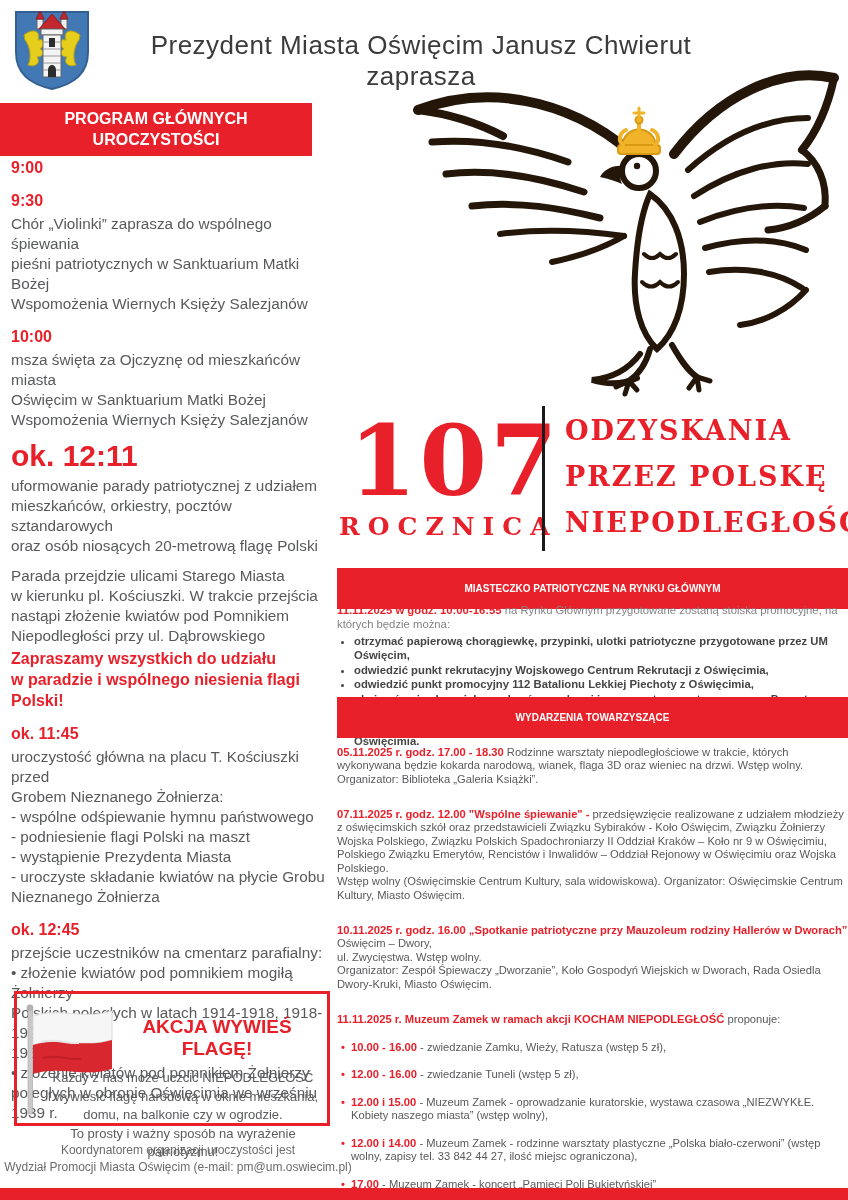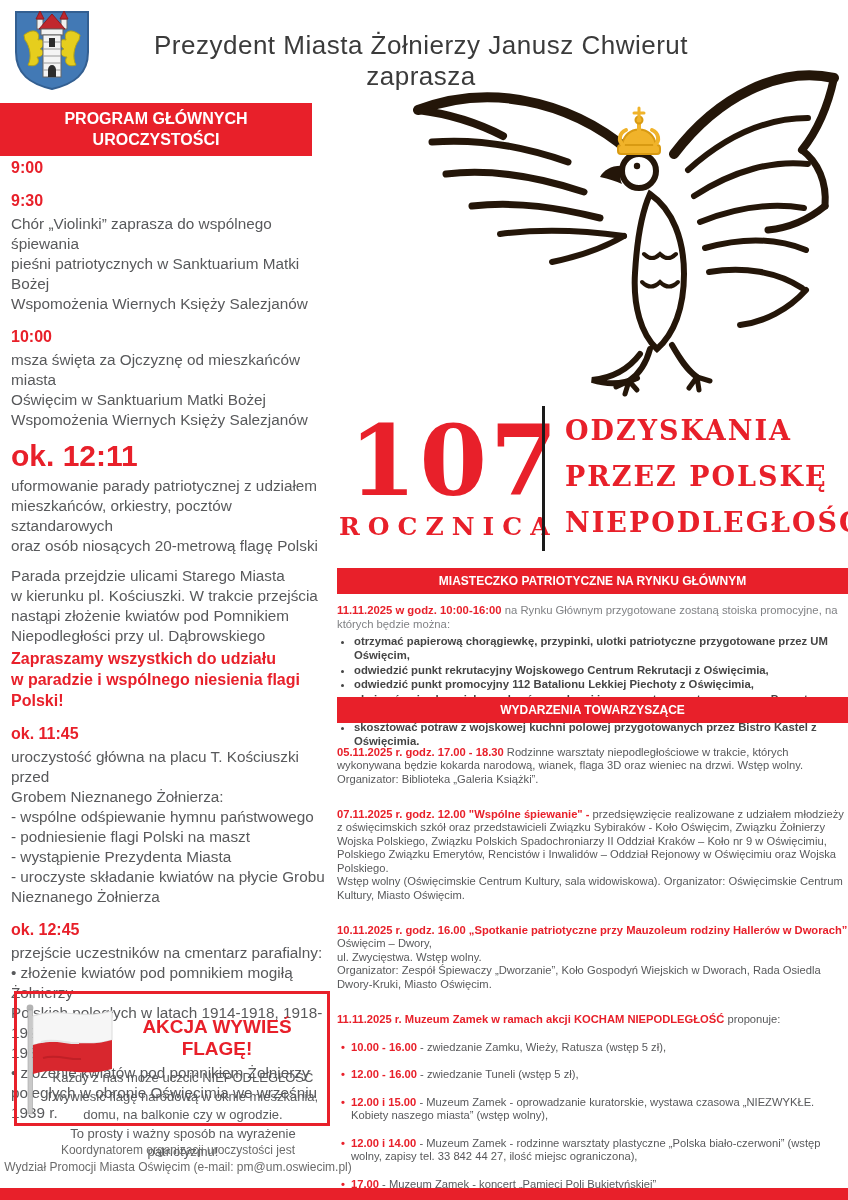--- a/index.html
+++ b/index.html
@@ -37,21 +37,21 @@
   .anniv{ position:absolute; left:337px; top:420px; width:511px; height:145px; color:var(--red);
           font-family:"DejaVu Serif","Liberation Serif",serif; }
   .anniv-number{ position:absolute; left:12px; top:-16px; font-size:97px; font-weight:bold; letter-spacing:3px; }
   .anniv-word{ position:absolute; left:2px; top:92px; font-size:25px; font-weight:bold; letter-spacing:8px; }
   .anniv-divider{ position:absolute; left:205px; top:-14px; width:3px; height:145px; background:#1a1a1a; }
   .anniv-right{ position:absolute; left:228px; top:-12px; font-size:27px; font-weight:bold;
                 letter-spacing:2px; line-height:46px; }
 
   
   .banner{ position:absolute; left:337px; width:511px; background:var(--red); color:#fff;
-           font-weight:bold; font-size:12px; text-align:center; padding:6px 0; }
+           font-weight:bold; font-size:10px; text-align:center; padding:15px 0; }
   .banner.b1{ top:568px; } .banner.b2{ top:697px; }
   .miasteczko{ position:absolute; left:337px; top:603px; width:511px; font-size:11.3px; line-height:14px; }
   .lead{ color:var(--red); font-weight:bold; }
   .m-intro .rest{ color:#808285; }
   .m-list{ margin:3px 0 0 0; padding-left:17px; }
   .m-list li{ margin-bottom:.5px; color:#454545; font-weight:600; }
   .events{ position:absolute; left:337px; top:732px; width:511px; font-size:11.2px; line-height:13.5px; }
   .event{ margin-bottom:8px; }
   .event ul{ margin:1px 0 0 0; padding-left:14px; list-style:none; }
   .event li{ position:relative; margin-bottom:.5px; }
@@ -72,21 +72,21 @@
     <path d="M24,11 L28,3 L32,11 Z" fill="#c1272d" stroke="#8e1d22" stroke-width="1"></path>
     <path d="M48,11 L52,3 L56,11 Z" fill="#c1272d" stroke="#8e1d22" stroke-width="1"></path>
     <path d="M27,21 L40,6 L53,21 Z" fill="#c1272d" stroke="#8e1d22" stroke-width="1"></path>
     <rect x="29" y="21" width="22" height="6" fill="#f4f4f4" stroke="#666" stroke-width="1"></rect>
     <rect x="31" y="27" width="18" height="42" fill="#f4f4f4" stroke="#666" stroke-width="1"></rect>
     <path d="M31,34 H49 M31,41 H49 M31,48 H49 M31,55 H49 M31,62 H49" stroke="#9a9a9a" stroke-width="1"></path>
     <rect x="37" y="30" width="6" height="9" fill="#2c2c2c"></rect>
     <path d="M36,69 V62 a4,5 0 0 1 8,0 V69 Z" fill="#2c2c2c"></path>
   </svg>
 </div>
-<div class="main-title">Prezydent Miasta Żołnierzy Janusz Chwierut zaprasza</div>
+<div class="main-title">Prezydent Miasta Oświęcim Janusz Chwierut zaprasza</div>
 
 <div class="eagle">
   <svg width="460" height="378" viewBox="0 0 460 378" fill="none" stroke="#241609" stroke-linecap="round">
 
     <path d="M253,104 C196,48 110,22 30,52" stroke-width="10"></path>
     <path d="M30,52 C62,56 88,64 115,78" stroke-width="8"></path>
     <path d="M44,84 C94,80 140,90 180,104" stroke-width="7"></path>
     <path d="M58,116 C108,110 154,120 196,134" stroke-width="7"></path>
     <path d="M84,148 C130,143 172,150 212,160" stroke-width="7"></path>
     <path d="M112,176 C158,170 200,173 236,178" stroke-width="6"></path>
@@ -189,21 +189,21 @@
   <div class="anniv-right">
     <div>ODZYSKANIA</div>
     <div>PRZEZ POLSKĘ</div>
     <div>NIEPODLEGŁOŚCI</div>
   </div>
 </div>
 
 <div class="banner b1">MIASTECZKO PATRIOTYCZNE NA RYNKU GŁÓWNYM</div>
 <div class="miasteczko">
   <div class="m-intro">
-    <span class="lead">11.11.2025 w godz. 10:00-16:00</span><span class="rest"> na Rynku Głównym przygotowane zostaną stoiska promocyjne, na których będzie można:</span>
+    <span class="lead">11.11.2025 w godz. 10:00-16:55</span><span class="rest"> na Rynku Głównym przygotowane zostaną stoiska promocyjne, na których będzie można:</span>
   </div>
   <ul class="m-list">
     <li>otrzymać papierową chorągiewkę, przypinki, ulotki patriotyczne przygotowane przez UM Oświęcim,</li>
     <li>odwiedzić punkt rekrutacyjny Wojskowego Centrum Rekrutacji z Oświęcimia,</li>
     <li>odwiedzić punkt promocyjny 112 Batalionu Lekkiej Piechoty z Oświęcimia,</li>
     <li>obejrzeć pojazdy wojskowe, broń, mundury i inny sprzęt przygotowany przez Prywatne Muzeum Techniki Wojskowej z Rajska,</li>
     <li>skosztować potraw z wojskowej kuchni polowej przygotowanych przez Bistro Kastel z Oświęcimia.</li>
   </ul>
 </div>
 

